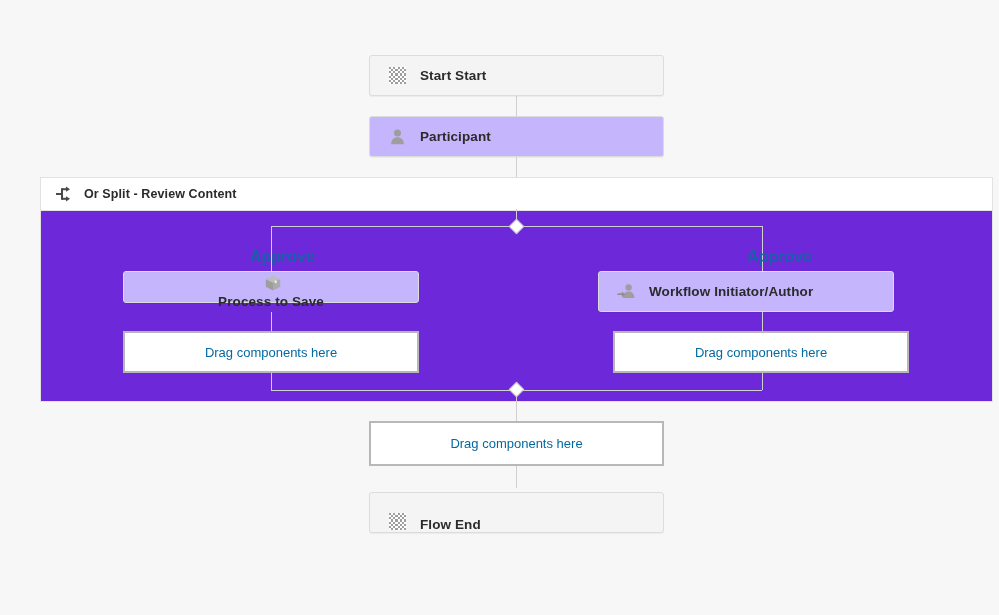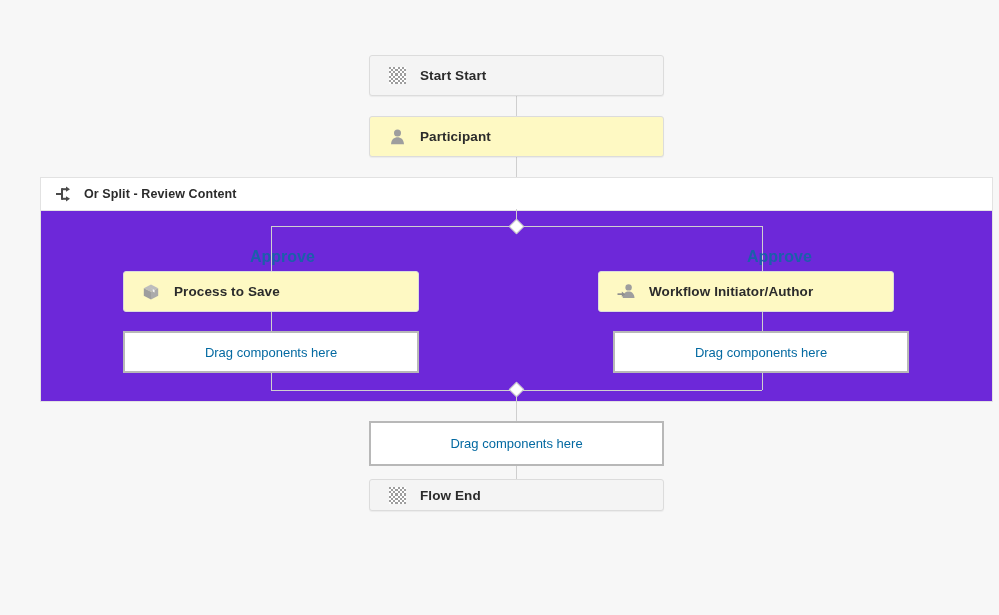--- a/index.html
+++ b/index.html
@@ -25,21 +25,21 @@
     height: 615px;
   }
 
   
   .node {
     position: absolute;
     display: flex;
     align-items: center;
     border: 1px solid #dcdcdc;
     border-radius: 3px;
-    background: #fef9c3;
+    background: #c4b5fd;
     box-shadow: 0 1px 1px rgba(0,0,0,0.05);
     z-index: 4;
   }
   .node.shaded { background: #f4f4f4; }
 
   .node-icon {
     width: 22px;
     height: 22px;
     margin-left: 16px;
     margin-right: 12px;
@@ -227,21 +227,21 @@
   <div class="node" style="left:369px; top:116px; width:295px; height:41px;">
     <span class="node-icon">
       <svg class="ico-svg" width="17" height="17" viewBox="0 0 16 16" aria-hidden="true">
         <circle cx="8" cy="4.6" r="3.3" fill="#9e9e9e"></circle>
         <path d="M1.9 15.2 C2.2 10.6 5 8.7 8 8.7 C11 8.7 13.8 10.6 14.1 15.2 Z" fill="#9e9e9e"></path>
       </svg>
     </span>
     <span class="node-label">Participant</span>
   </div>
 
-  <div class="node" style="left:123px; top:271px; width:296px; height:41px;">
+  <div class="node" style="left:123px; top:271px; width:296px; height:32px;flex-direction:column;">
     <span class="node-icon">
       <svg class="ico-svg" width="18" height="18" viewBox="0 0 18 18" aria-hidden="true">
         <polygon points="9,1.6 16.2,5.2 9,8.8 1.8,5.2" fill="#bdbdbd"></polygon>
         <polygon points="1.8,5.2 9,8.8 9,16.4 1.8,12.8" fill="#9e9e9e"></polygon>
         <polygon points="16.2,5.2 9,8.8 9,16.4 16.2,12.8" fill="#ababab"></polygon>
         <polygon points="5.4,3.4 12.6,7 12.6,9.6 10.8,8.7 10.8,6.1 5.4,3.4" fill="#ffffff" opacity="0.85"></polygon>
       </svg>
     </span>
     <span class="node-label">Process to Save</span>
   </div>
@@ -251,21 +251,21 @@
       <svg class="ico-svg" width="19" height="19" viewBox="0 0 19 19" aria-hidden="true">
         <circle cx="11.6" cy="5.4" r="3.2" fill="#9e9e9e"></circle>
         <path d="M5.7 16 C6 11.5 8.7 9.6 11.6 9.6 C14.5 9.6 17.2 11.5 17.5 16 Z" fill="#9e9e9e"></path>
         <rect x="0.5" y="11.3" width="5" height="1.7" fill="#8f8f8f"></rect>
         <polygon points="4.8,9.4 8.2,12.15 4.8,14.9" fill="#8f8f8f"></polygon>
       </svg>
     </span>
     <span class="node-label">Workflow Initiator/Author</span>
   </div>
 
-  <div class="node shaded" style="left:369px; top:479px; width:295px; height:32px;">
+  <div class="node shaded" style="left:369px; top:492px; width:295px; height:41px;align-items:flex-end;">
     <span class="node-icon">
       <svg class="ico-svg" width="17" height="17" viewBox="0 0 8 8" shape-rendering="crispEdges" aria-hidden="true">
         <rect x="0" y="0" width="8" height="8" fill="#ffffff"></rect>
         <g fill="#9e9e9e">
           <rect x="0" y="0" width="1" height="1"></rect>
             <rect x="2" y="0" width="1" height="1"></rect>
           <rect x="4" y="0" width="1" height="1"></rect>
             <rect x="6" y="0" width="1" height="1"></rect>
           <rect x="1" y="1" width="1" height="1"></rect>
             <rect x="3" y="1" width="1" height="1"></rect>

